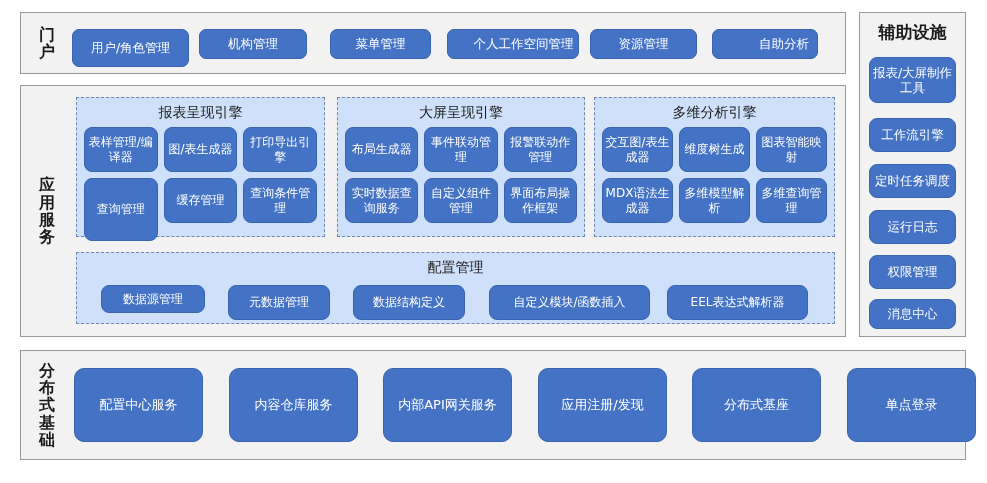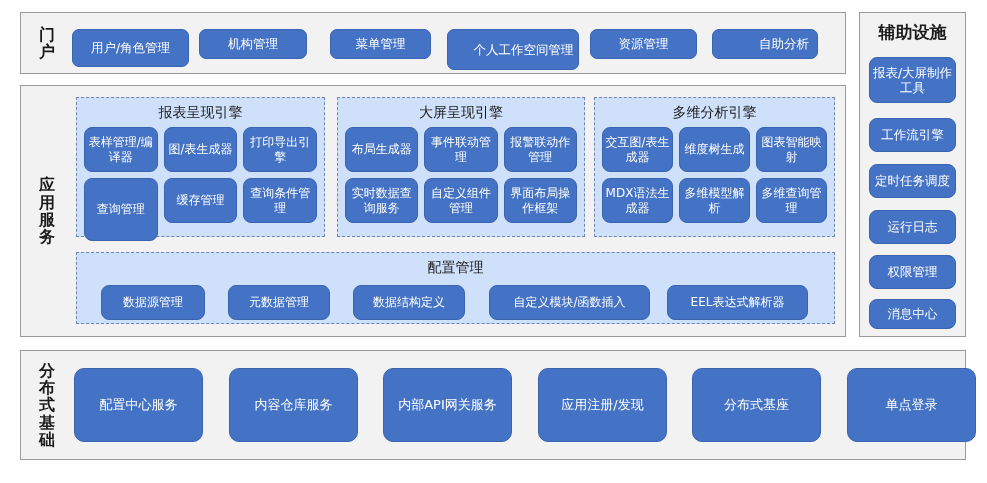--- a/index.html
+++ b/index.html
@@ -123,21 +123,21 @@
     </div>
   </div>
 
   <div class="side-panel" id="aux-panel" style="left:859px;top:12px;width:107px;height:325px;">
     <div class="side-title">辅助设施</div>
   </div>
 
 <div class="btn" style="left: 72px; top: 29px; width: 117px; height: 38px;">用户/角色管理</div>
     <div class="btn" style="left: 199px; top: 29px; width: 108px; height: 30px;">机构管理</div>
     <div class="btn" style="left: 330px; top: 29px; width: 101px; height: 30px;">菜单管理</div>
-    <div class="btn" style="left: 447px; top: 29px; width: 132px; height: 41px; padding-left: 23px;">个人工作空间管理</div>
+    <div class="btn" style="left: 447px; top: 29px; width: 132px; height: 30px; padding-left: 23px;">个人工作空间管理</div>
     <div class="btn" style="left: 590px; top: 29px; width: 107px; height: 30px;">资源管理</div>
     <div class="btn" style="left: 712px; top: 29px; width: 106px; height: 30px; padding-left: 40px;">自助分析</div>
     <div class="group" style="left: 76px; top: 97px; width: 249px; height: 140px;">
       <div class="group-title">报表呈现引擎</div>
     </div>
     <div class="btn sub" style="left: 84px; top: 127px; width: 73.6667px; height: 45px;">表样管理/编译器</div>
     <div class="btn sub" style="left: 163.667px; top: 127px; width: 73.6667px; height: 45px;">图/表生成器</div>
     <div class="btn sub" style="left: 243.333px; top: 127px; width: 73.6667px; height: 45px;">打印导出引擎</div>
     <div class="btn sub" style="left: 84px; top: 178px; width: 73.6667px; height: 63px;">查询管理</div>
     <div class="btn sub" style="left: 163.667px; top: 178px; width: 73.6667px; height: 45px;">缓存管理</div>
@@ -156,21 +156,21 @@
     </div>
     <div class="btn sub" style="left: 602px; top: 127px; width: 71px; height: 45px;">交互图/表生成器</div>
     <div class="btn sub" style="left: 679px; top: 127px; width: 71px; height: 45px;">维度树生成</div>
     <div class="btn sub" style="left: 756px; top: 127px; width: 71px; height: 45px;">图表智能映射</div>
     <div class="btn sub" style="left: 602px; top: 178px; width: 71px; height: 45px;">MDX语法生成器</div>
     <div class="btn sub" style="left: 679px; top: 178px; width: 71px; height: 45px;">多维模型解析</div>
     <div class="btn sub" style="left: 756px; top: 178px; width: 71px; height: 45px;">多维查询管理</div>
     <div class="group" style="left: 76px; top: 252px; width: 759px; height: 72px;">
       <div class="group-title">配置管理</div>
     </div>
-    <div class="btn sub" style="left: 101px; top: 285px; width: 104px; height: 35px; text-align: right;">数据源管理</div>
+    <div class="btn sub" style="left: 101px; top: 285px; width: 104px; height: 28px; text-align: right;">数据源管理</div>
     <div class="btn sub" style="left: 228px; top: 285px; width: 102px; height: 35px;">元数据管理</div>
     <div class="btn sub" style="left: 353px; top: 285px; width: 112px; height: 35px;">数据结构定义</div>
     <div class="btn sub" style="left: 489px; top: 285px; width: 161px; height: 35px;">自定义模块/函数插入</div>
     <div class="btn sub" style="left: 667px; top: 285px; width: 141px; height: 35px;">EEL表达式解析器</div>
     <div class="btn big" style="left: 74px; top: 368px; width: 129px; height: 74px;">配置中心服务</div>
     <div class="btn big" style="left: 229px; top: 368px; width: 129px; height: 74px;">内容仓库服务</div>
     <div class="btn big" style="left: 383px; top: 368px; width: 129px; height: 74px;">内部API网关服务</div>
     <div class="btn big" style="left: 538px; top: 368px; width: 129px; height: 74px;">应用注册/发现</div>
     <div class="btn big" style="left: 692px; top: 368px; width: 129px; height: 74px;">分布式基座</div>
     <div class="btn big" style="left: 847px; top: 368px; width: 129px; height: 74px;">单点登录</div>

